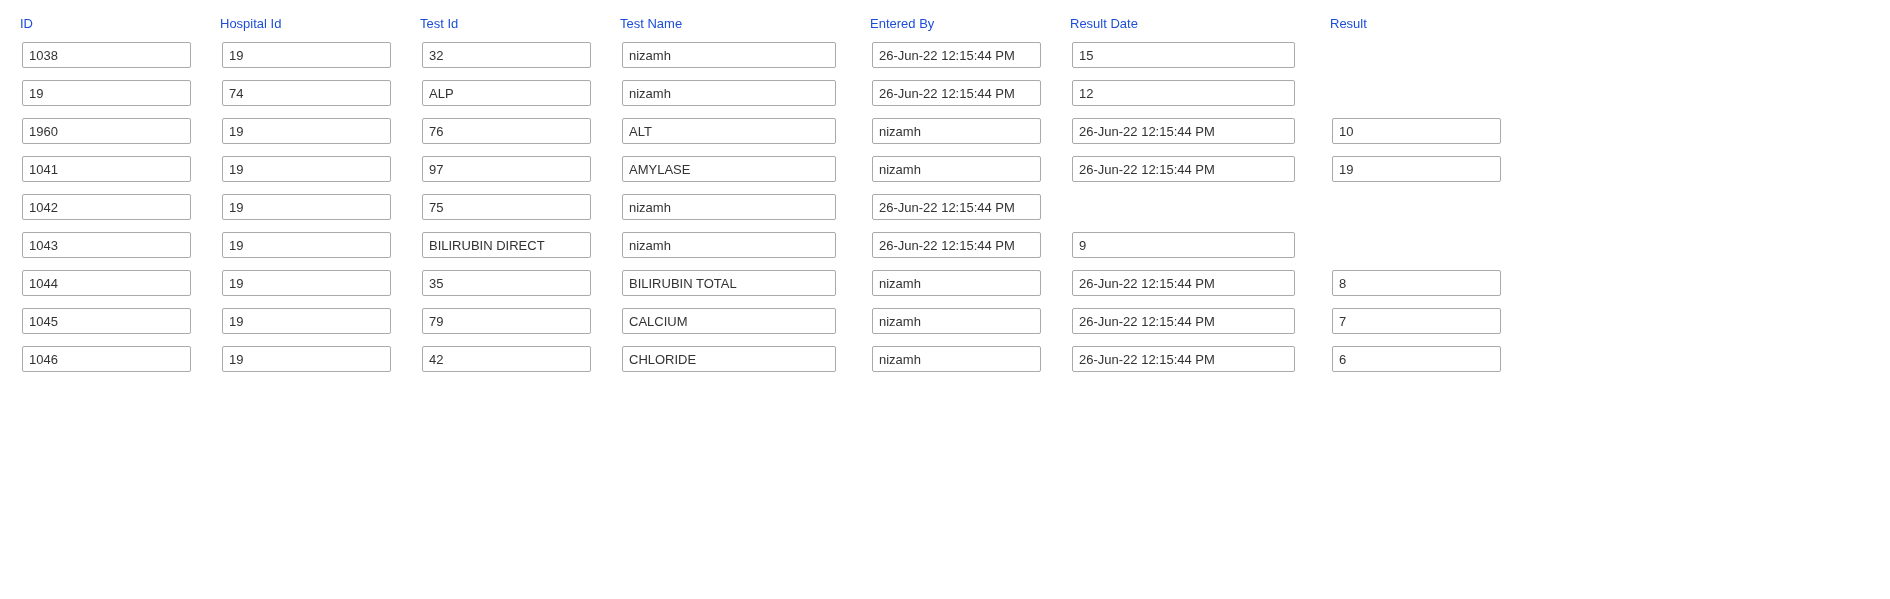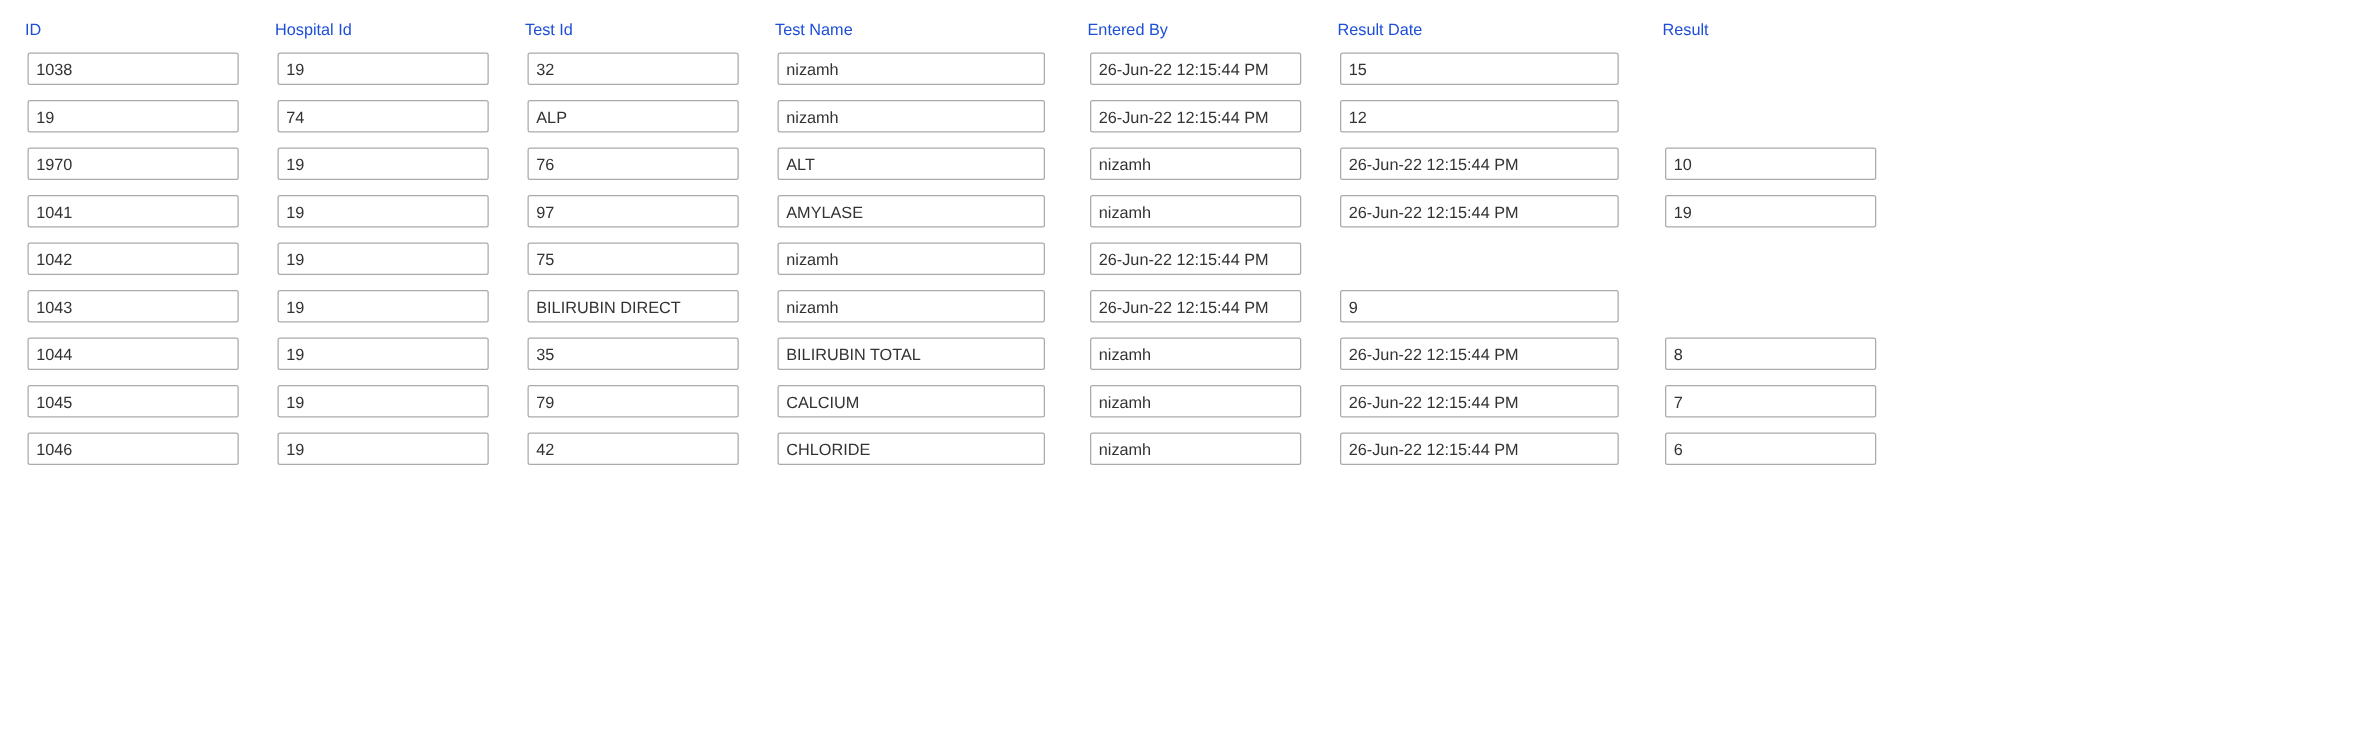--- a/index.html
+++ b/index.html
@@ -104,21 +104,21 @@
         </div>
         <div class="cell">
           <div class="cell-input">26-Jun-22 12:15:44 PM</div>
         </div>
         <div class="cell">
           <div class="cell-input">12</div>
         </div>
       </div>
       <div class="table-row">
         <div class="cell">
-          <div class="cell-input">1970</div>
+          <div class="cell-input">1960</div>
         </div>
         <div class="cell">
           <div class="cell-input">19</div>
         </div>
         <div class="cell">
           <div class="cell-input">76</div>
         </div>
         <div class="cell">
           <div class="cell-input">ALT</div>
         </div>

